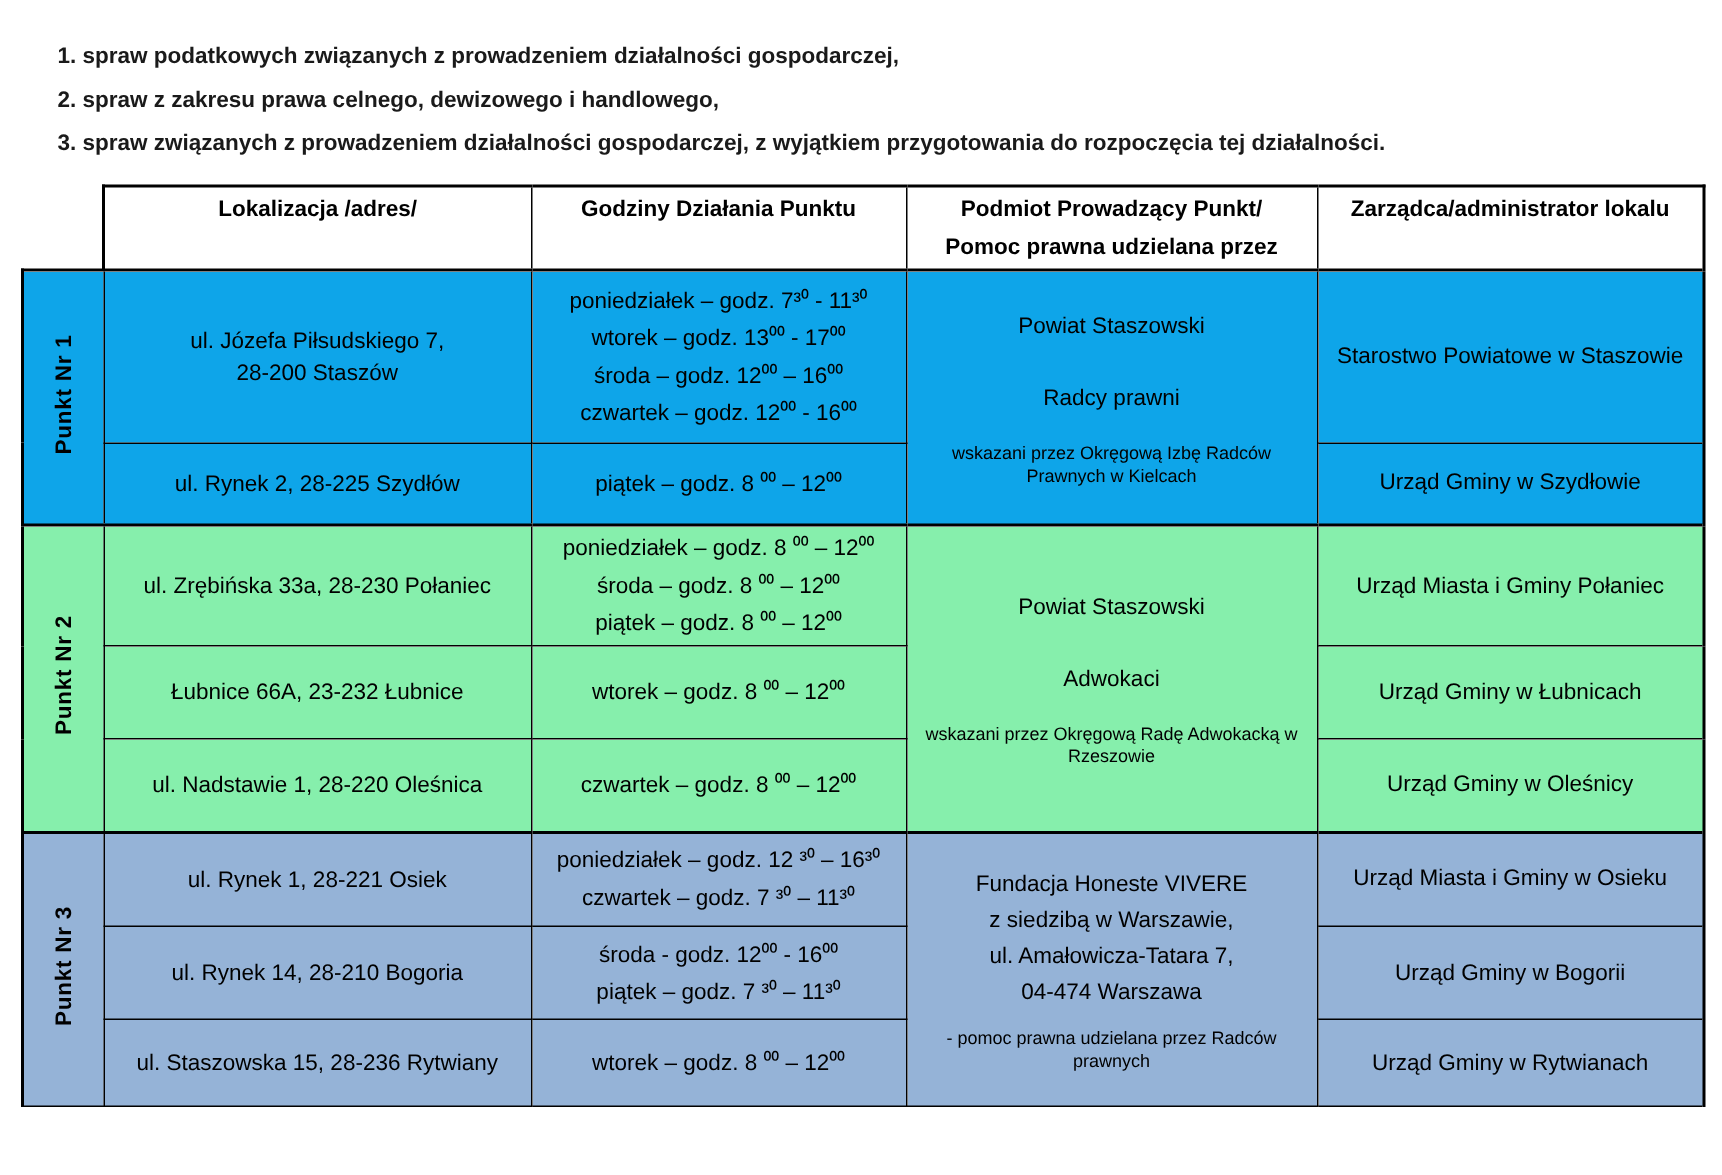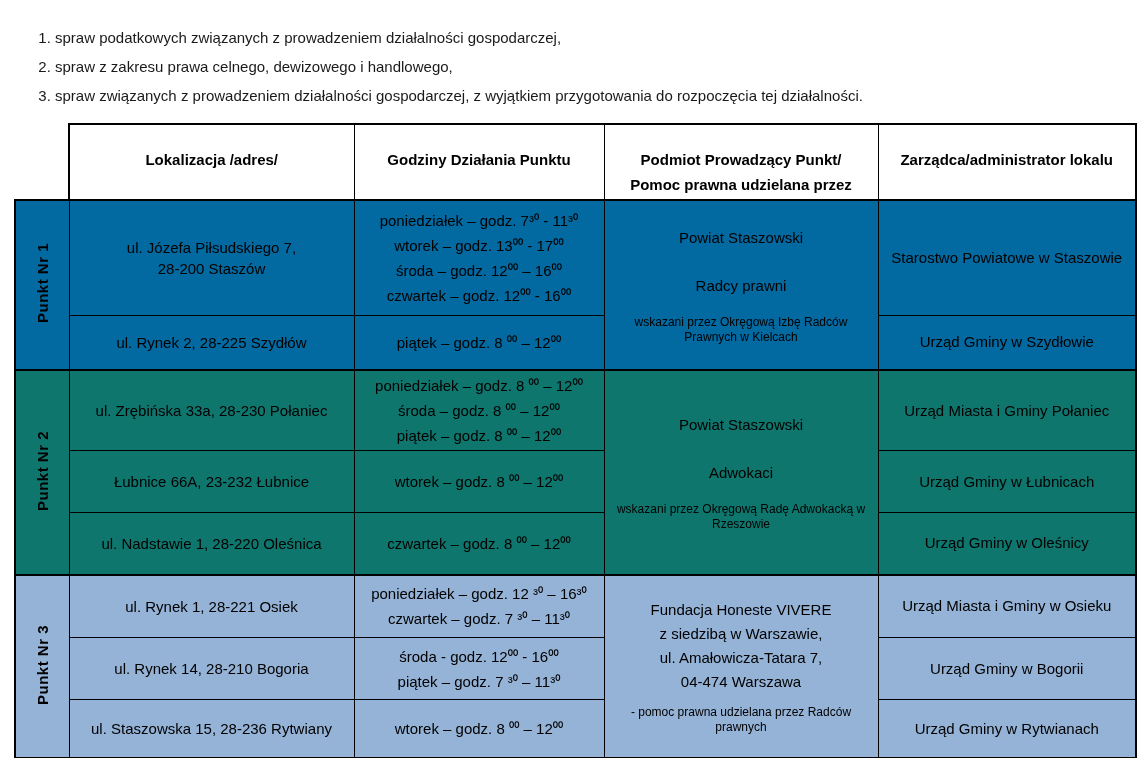--- a/index.html
+++ b/index.html
@@ -6,45 +6,45 @@
   body{
     width:1148px;height:783px;background:#ffffff;overflow:hidden;
     font-family:"Liberation Sans", sans-serif;color:#000;
     -webkit-font-smoothing:antialiased;
   }
   .doc{padding:8px 0 0 18px;}
   .heading{
     color:#1f3864;font-weight:700;font-size:15px;letter-spacing:.1px;
   }
   ol.rules{
-    margin:15px 0 0 0;padding-left:37px;font-size:15px;line-height:29px;color:#1a1a1a;
+    margin:15px 0 0 0;padding-left:37px;font-size:15px;line-height:29px;color:#1a1a1a;font-weight:bold;
   }
   .table-title{
     margin-top:20px;color:#1f3864;font-weight:700;font-size:15.5px;letter-spacing:.1px;
   }
   table.punkty{
     border-collapse:collapse;table-layout:fixed;width:1121px;margin:13px 0 0 -4px;
   }
   col.c-label{width:54px}
   col.c-loc{width:285px}
   col.c-hours{width:250px}
   col.c-prov{width:274px}
   col.c-adm{width:258px}
   td,th{
     border:1px solid #000;text-align:center;vertical-align:middle;
     font-size:15px;padding:2px 5px;overflow:hidden;
   }
-  th{font-weight:700;vertical-align:top;padding-top:22px;line-height:25px;white-space:pre-line;}
+  th{font-weight:700;vertical-align:top;padding-top:2px;line-height:25px;white-space:pre-line;}
   tr.r-h{height:52px}
   tr.r1a{height:115px} tr.r1b{height:55px}
   tr.r2a{height:76px}  tr.r2b{height:62px} tr.r2c{height:62px}
   tr.r3a{height:63px}  tr.r3b{height:62px} tr.r3c{height:58px}
   .spacer{border:none;background:#fff;}
-  .band1{background:#0369a1}
-  .band2{background:#0f766e}
+  .band1{background:#0ea5e9}
+  .band2{background:#86efac}
   .band3{background:#95b3d7}
   .gt{border-top-width:2px}
   .gl{border-left-width:2px}
   .gr{border-right-width:2px}
   .vlabel{padding:0}
   .vlabel .vtext{
     display:inline-block;writing-mode:vertical-rl;transform:rotate(180deg);
     font-weight:700;font-size:15px;letter-spacing:.5px;white-space:nowrap;
   }
   .addr{white-space:pre-line;line-height:21px;margin-top:28px;}

